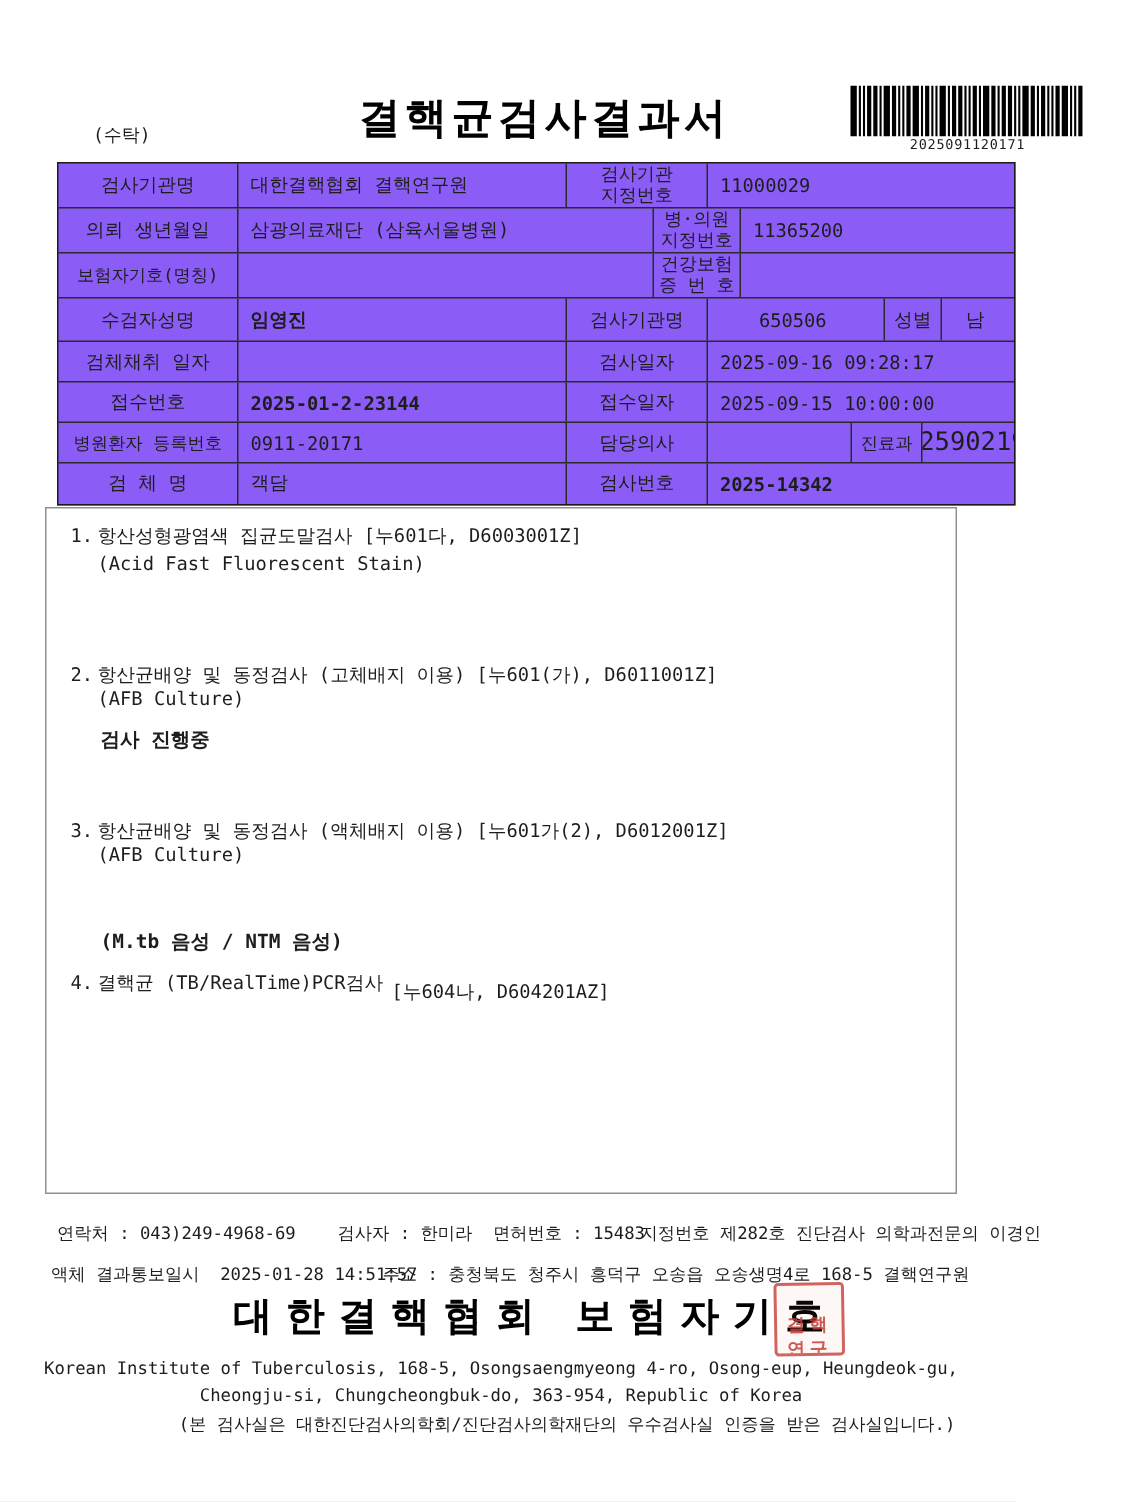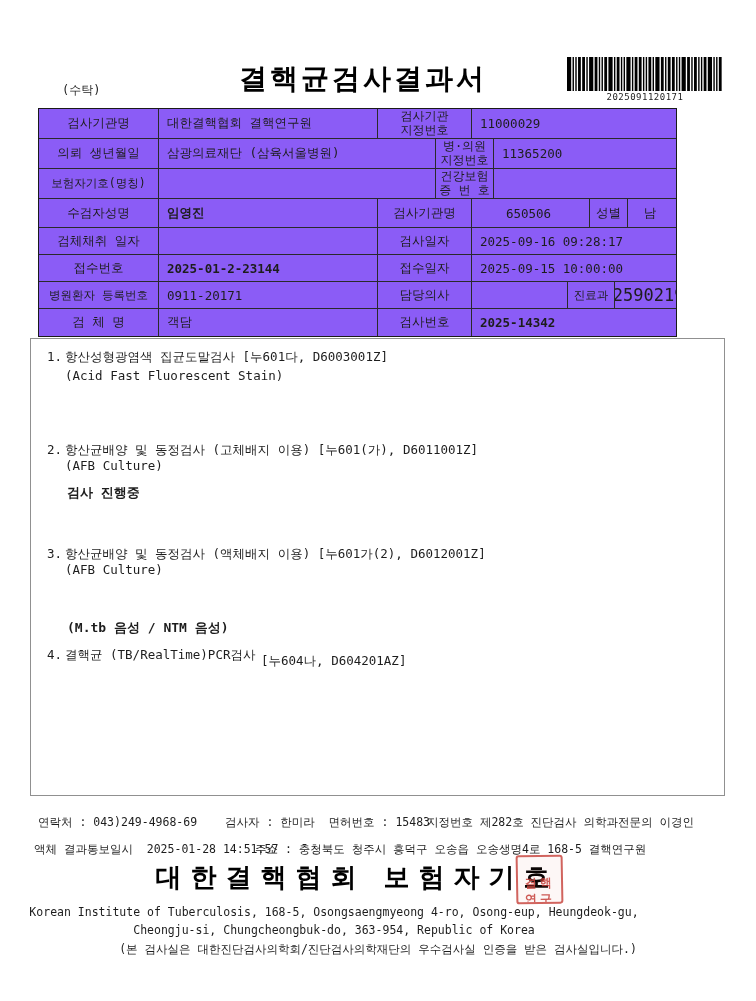--- a/index.html
+++ b/index.html
@@ -29,21 +29,21 @@
     font-size:12.5px; padding:1px 6px; overflow:hidden; white-space:pre;
   }
   .cell.last { border-right:none; }
   .lbl { justify-content:center; text-align:center; padding:1px 2px; }
   .lbl2 { white-space:pre-line; font-size:12px; line-height:1.15; }
   .val { justify-content:flex-start; padding-left:8px; }
   .val.c { justify-content:center; padding-left:2px; }
   .b { font-weight:bold; }
 
   
-  .rbox { left:30px; top:338px; width:695px; height:458px; border:1px solid #909090;padding-left:12px; }
+  .rbox { left:30px; top:338px; width:608px; height:458px; border:1px solid #909090;padding-left:12px; }
   .ritem { position:absolute; left:0; width:100%; font-size:12.5px; white-space:pre; }
   .ritem .num { display:inline-block; width:14px; margin-right:4px; text-align:right; }
   .rline { padding-left:16px; }
   .rsub  { padding-left:34px; }
   .rres  { padding-left:36px; font-weight:bold; font-size:13px; }
 
   
   .f-line { font-size:11.5px; white-space:pre; }
   .org-title {
     left:0; width:714px; top:860px; text-align:center;

